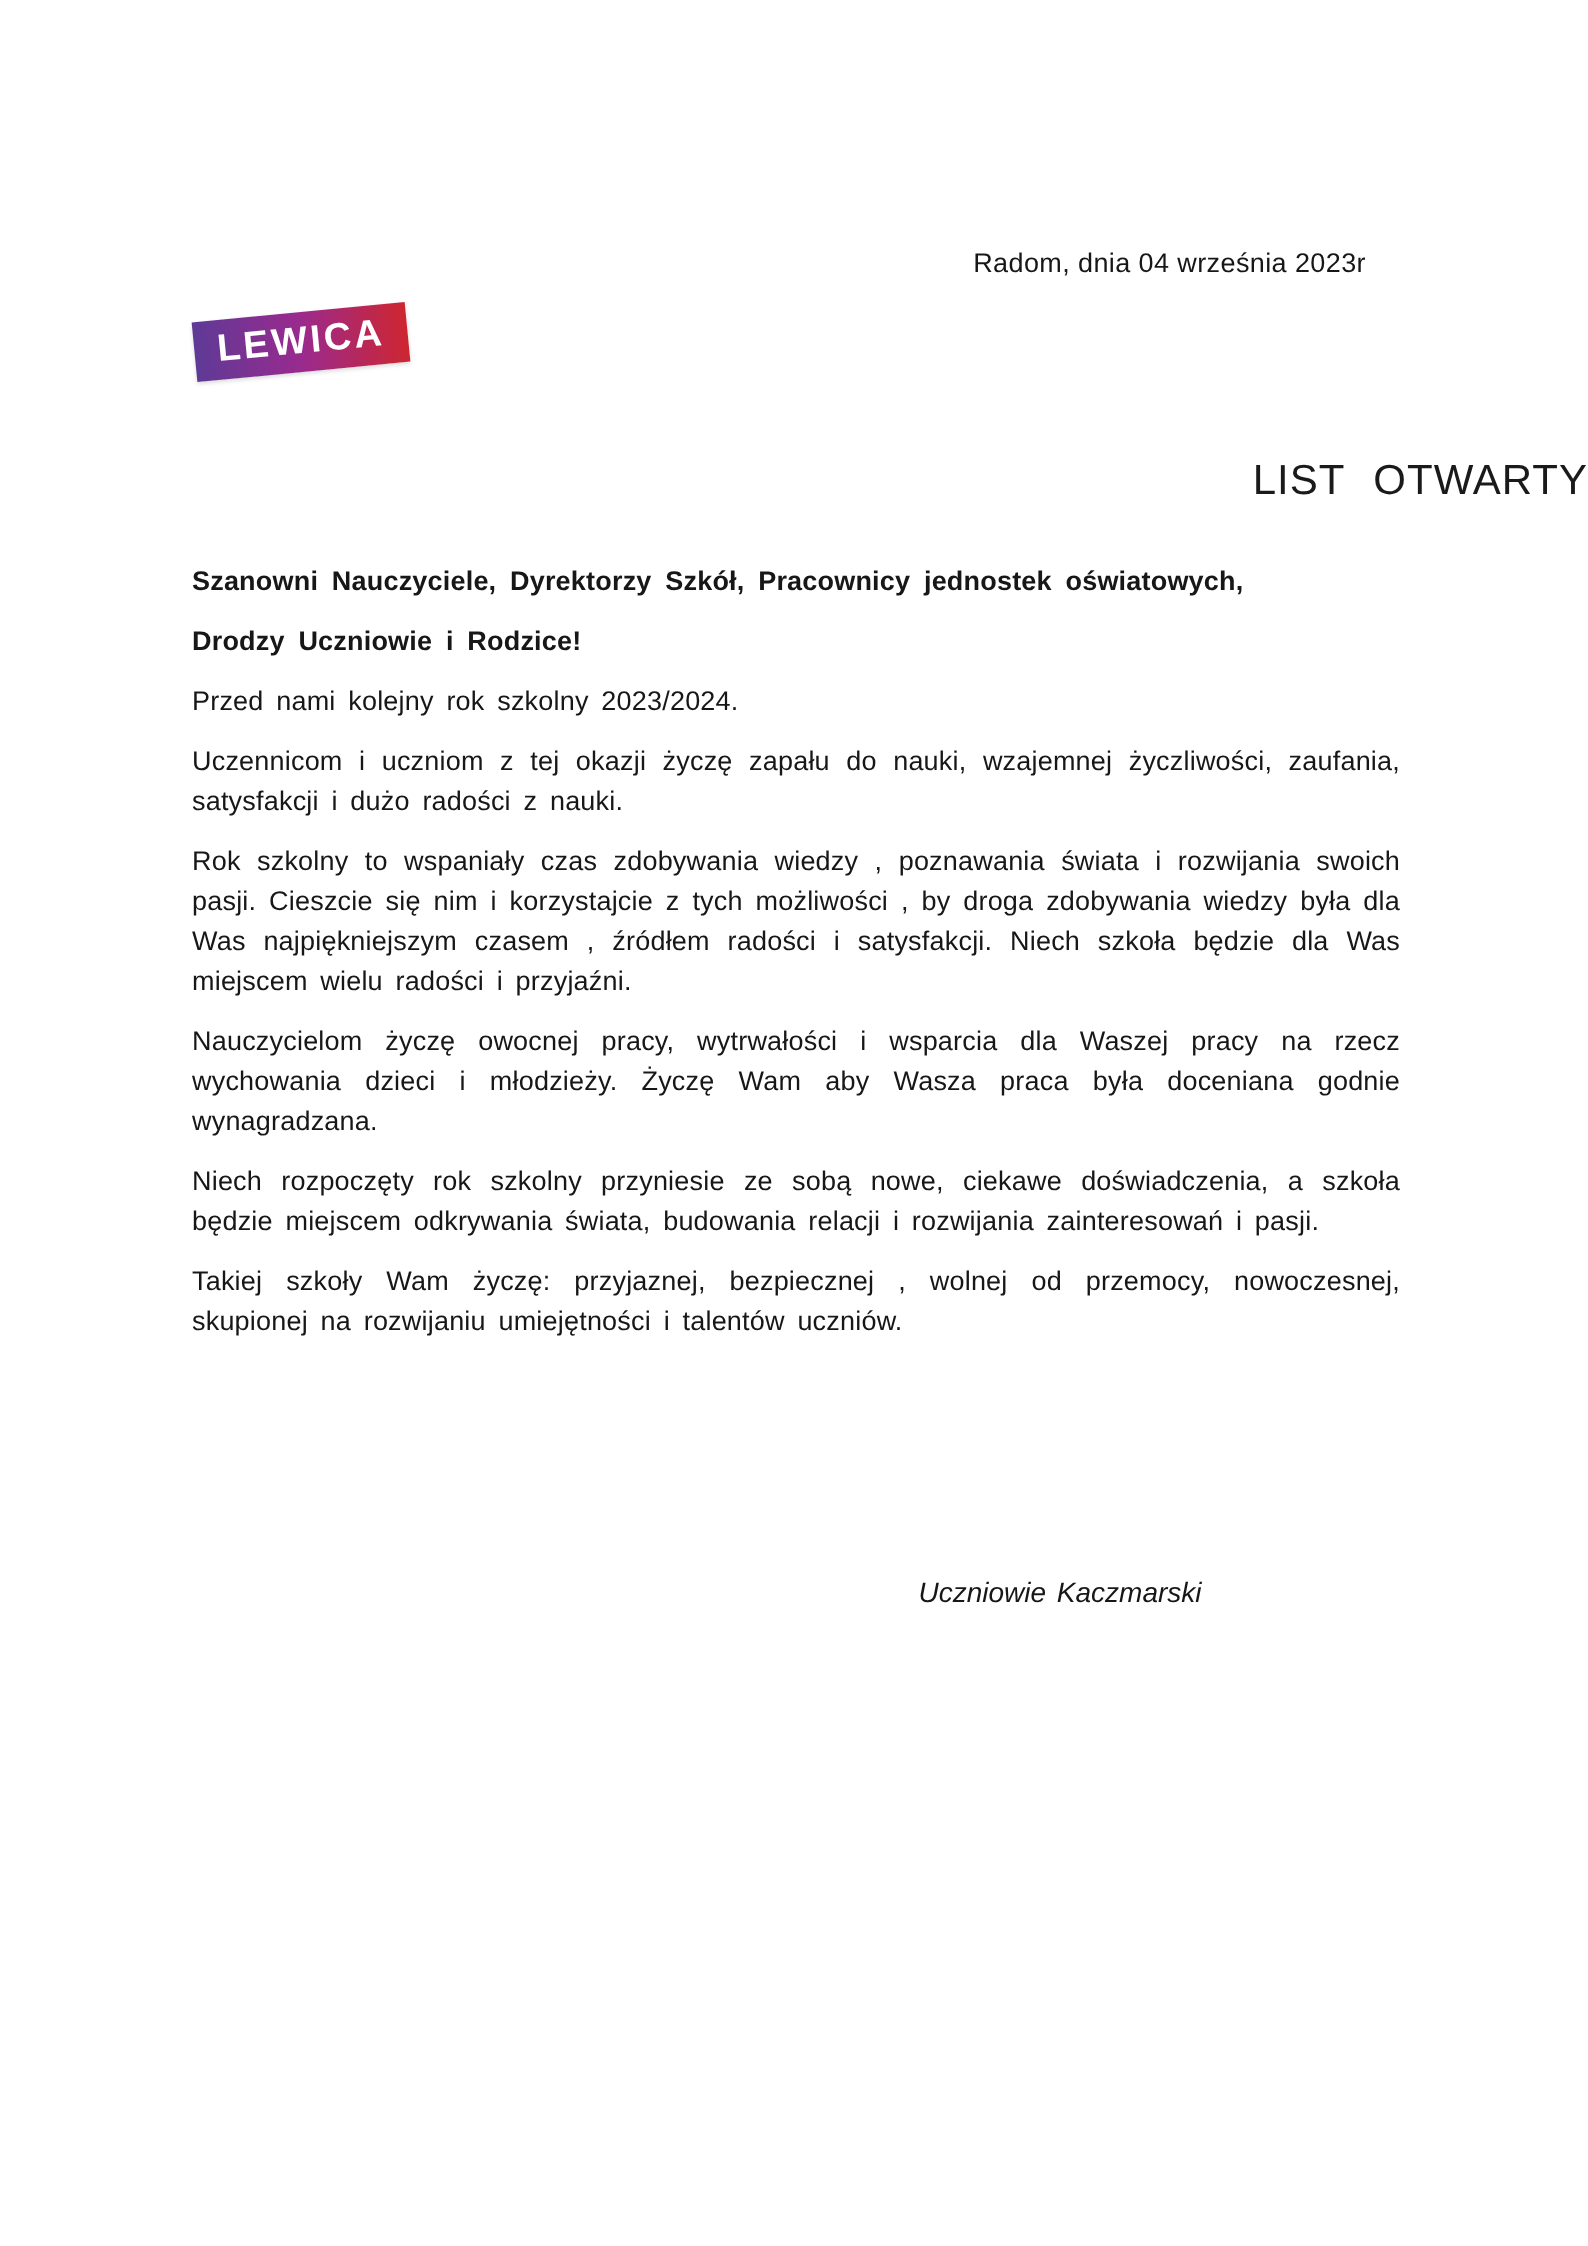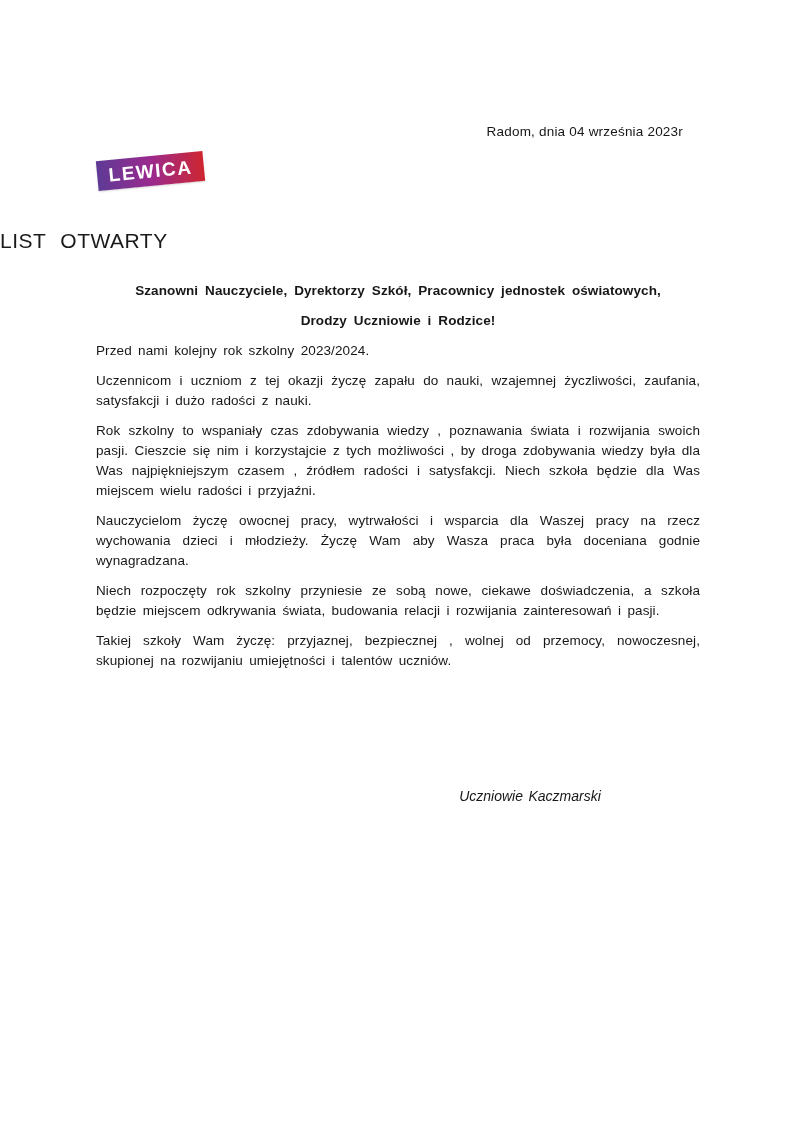--- a/index.html
+++ b/index.html
@@ -44,21 +44,21 @@
     font-size: 19px;
     letter-spacing: 1.5px;
     line-height: 1;
     transform: translateY(-0.5px);
   }
   .doc-title {
     position: absolute;
     top: 229px;
     left: 0;
     width: 100%;
-    text-align: left;
+    text-align: right;
     font-size: 21px;
     font-weight: 500;
     letter-spacing: 0.5px;
     word-spacing: 8px;
     color: #1a1a1a;
   }
   .body-text {
     position: absolute;
     left: 96px;
     top: 281px;
@@ -68,21 +68,21 @@
     margin: 0 0 10px 0;
     font-size: 13.5px;
     line-height: 20px;
     text-align: justify;
     word-spacing: 2.5px;
     letter-spacing: 0.1px;
   }
   .body-text p.salutation {
     font-weight: 700;
     word-spacing: 3px;
-    text-align: center;
+    text-align: left;
   }
   .signature {
     position: absolute;
     left: 300px;
     top: 786px;
     width: 460px;
     text-align: center;
     font-style: italic;
     font-size: 14px;
   }

